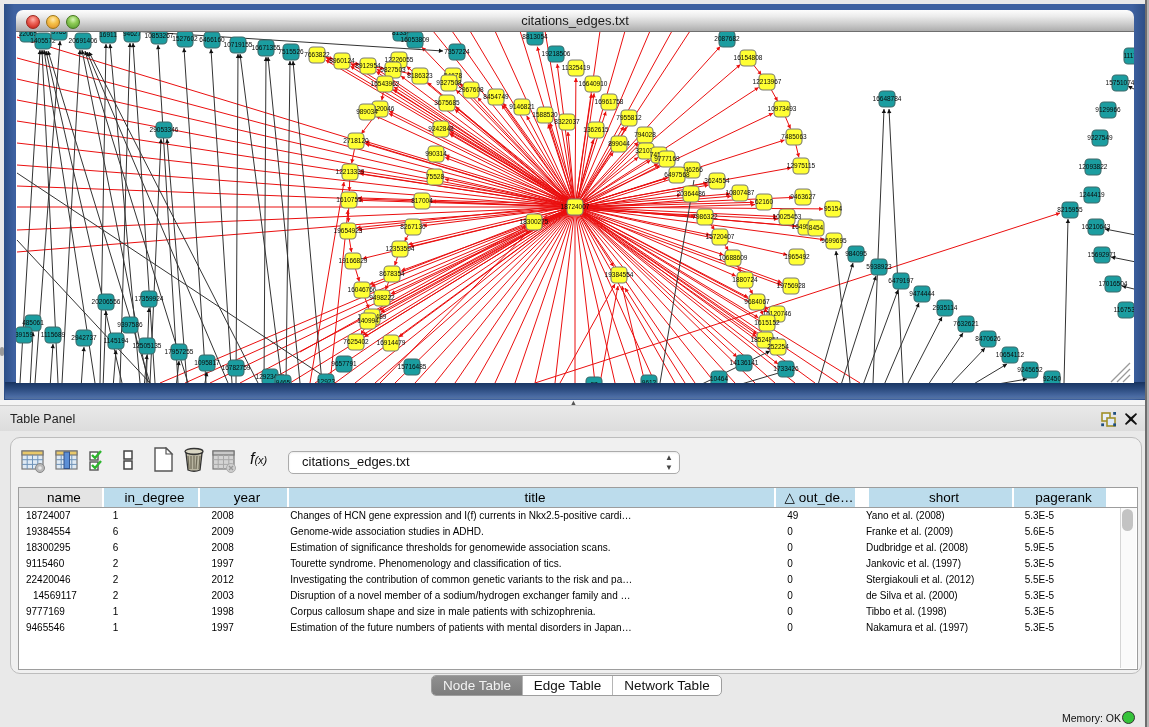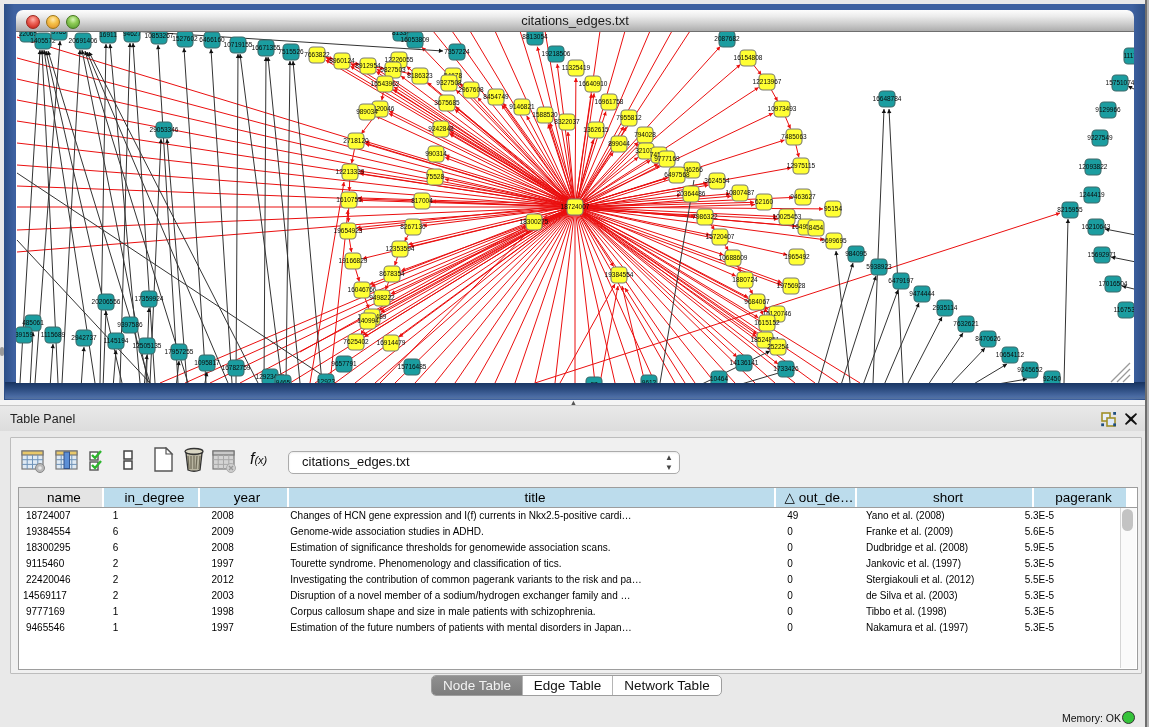--- a/index.html
+++ b/index.html
@@ -19,21 +19,21 @@
 #canvas{left:0;top:22px;width:1118px;height:351px;background:#fff;overflow:hidden}
 
 #divider{left:0;top:400px;width:1149px;height:5px;background:#f4f4f4}
 #divcaret{left:569px;top:398px;font-size:9px;color:#555}
 #tph{left:0;top:405px;width:1149px;height:26px;background:linear-gradient(180deg,#e9e9e9,#dcdcdc);
  border-top:1px solid #c6c6c6;border-bottom:1px solid #c9c9c9}
 #tph .t{left:10px;top:6px;font-size:12.5px;color:#222}
 
 #bottom{left:0;top:431px;width:1149px;height:296px;background:#e9e9e9}
 #panel{left:10px;top:6px;width:1130px;height:235px;background:#f0f0f0;
- border:1px solid #bdbdbd;border-radius:1px}
+ border:1px solid #bdbdbd;border-radius:10px}
 #combo{left:277px;top:13px;width:390px;height:21px;background:#fff;border:1px solid #ababab;
  border-radius:5px;box-shadow:inset 0 1px 2px rgba(0,0,0,.08)}
 #combo .ct{left:13px;top:2px;font-size:13px;color:#111}
 #combo .st{right:6px;top:1px;font-size:8px;color:#444;line-height:10px;text-align:center}
 
 #tbl{left:7px;top:49px;width:1118px;height:181px;background:#fff;border:1px solid #9d9d9d}
 .hr{height:19px;border-bottom:1px solid #9d9d9d;background:#fff;white-space:nowrap;font-size:0}
 .hc{display:inline-block;height:19px;background:#bcdcec;font-size:13.5px;color:#000;text-indent:7px;
  text-align:center;line-height:19px;vertical-align:top;border-right:2px solid #fff;box-sizing:border-box}
 .row{height:16px;font-size:10px;color:#000;white-space:nowrap}
@@ -896,21 +896,21 @@
         <span class="abs ct">citations_edges.txt</span>
         <span class="abs st">▲<br>▼</span>
       </div>
     <div class="abs" id="tbl">
       <div class="hr">
 <span class="hc" style="width:85px;background:#e4e4e4;">name</span>
 <span class="hc" style="width:96px;">in_degree</span>
 <span class="hc" style="width:89px;">year</span>
 <span class="hc" style="width:487px;">title</span>
 <span class="hc" style="width:81px;">△ out_de…</span>
-<span class="hc" style="width:177px;">short</span>
+<span class="hc" style="width:145px;margin-left:12px;">short</span>
 <span class="hc" style="width:94px;">pagerank</span>
 </div>
 <div class="row">
 <span class="c" style="width:85px;padding-left:7px">18724007</span>
 <span class="c" style="width:96px;padding-left:6px">1</span>
 <span class="c" style="width:79px;padding-left:6px">2008</span>
 <span class="c" style="width:487px;padding-left:3px">Changes of HCN gene expression and I(f) currents in Nkx2.5-positive cardi…</span>
 <span class="c" style="width:81px;padding-left:10px">49</span>
 <span class="c" style="width:155px;padding-left:5px">Yano et al. (2008)</span>
 <span class="c" style="width:94px;padding-left:6px">5.3E-5</span>
@@ -939,32 +939,32 @@
 <span class="c" style="width:79px;padding-left:6px">1997</span>
 <span class="c" style="width:487px;padding-left:3px">Tourette syndrome. Phenomenology and classification of tics.</span>
 <span class="c" style="width:81px;padding-left:10px">0</span>
 <span class="c" style="width:155px;padding-left:5px">Jankovic et al. (1997)</span>
 <span class="c" style="width:94px;padding-left:6px">5.3E-5</span>
 </div>
 <div class="row">
 <span class="c" style="width:85px;padding-left:7px">22420046</span>
 <span class="c" style="width:96px;padding-left:6px">2</span>
 <span class="c" style="width:79px;padding-left:6px">2012</span>
-<span class="c" style="width:487px;padding-left:3px">Investigating the contribution of common pagerank variants to the risk and pa…</span>
+<span class="c" style="width:487px;padding-left:3px">Investigating the contribution of common genetic variants to the risk and pa…</span>
 <span class="c" style="width:81px;padding-left:10px">0</span>
 <span class="c" style="width:155px;padding-left:5px">Stergiakouli et al. (2012)</span>
 <span class="c" style="width:94px;padding-left:6px">5.5E-5</span>
 </div>
 <div class="row">
-<span class="c" style="width:85px;padding-left:4px">14569117</span>
+<span class="c" style="width:85px;padding-left:14px">14569117</span>
 <span class="c" style="width:96px;padding-left:6px">2</span>
 <span class="c" style="width:79px;padding-left:6px">2003</span>
 <span class="c" style="width:487px;padding-left:3px">Disruption of a novel member of a sodium/hydrogen exchanger family and …</span>
 <span class="c" style="width:81px;padding-left:10px">0</span>
-<span class="c" style="width:155px;padding-left:5px">de Silva et al. (2003)</span>
+<span class="c" style="width:155px;padding-left:5px">de Silva et al. (2000)</span>
 <span class="c" style="width:94px;padding-left:6px">5.3E-5</span>
 </div>
 <div class="row">
 <span class="c" style="width:85px;padding-left:7px">9777169</span>
 <span class="c" style="width:96px;padding-left:6px">1</span>
 <span class="c" style="width:79px;padding-left:6px">1998</span>
 <span class="c" style="width:487px;padding-left:3px">Corpus callosum shape and size in male patients with schizophrenia.</span>
 <span class="c" style="width:81px;padding-left:10px">0</span>
 <span class="c" style="width:155px;padding-left:5px">Tibbo et al. (1998)</span>
 <span class="c" style="width:94px;padding-left:6px">5.3E-5</span>

